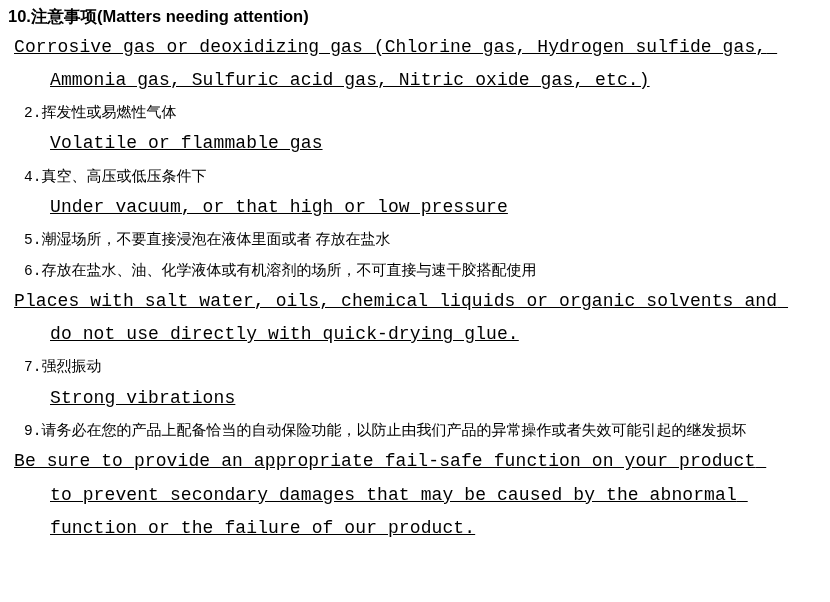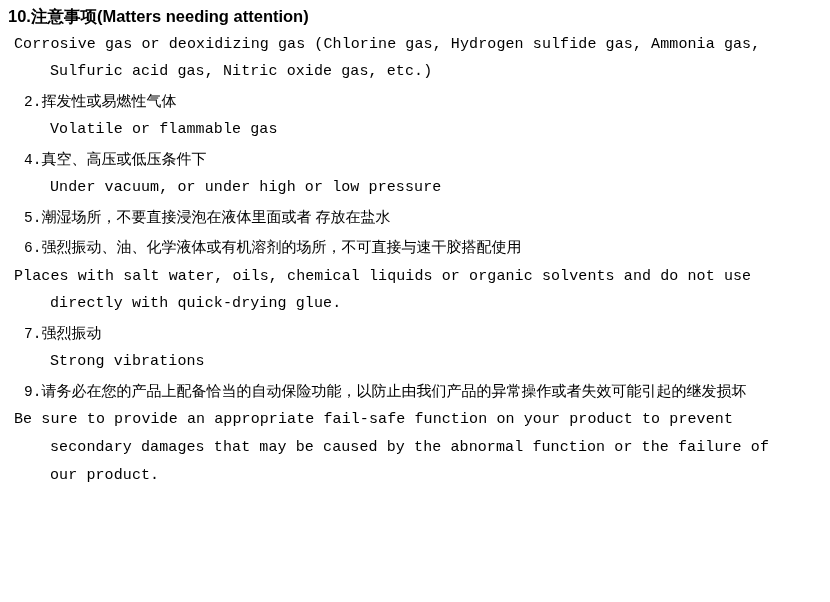--- a/index.html
+++ b/index.html
@@ -39,25 +39,26 @@
     line-height: 1.95;
     margin-left: 18px;
     white-space: pre-wrap;
   }
   .cn-num {
     font-family: "Liberation Mono", monospace;
     font-size: 14.5px;
   }
   .en-line {
     font-family: "Liberation Mono", monospace;
-    font-size: 15px;
+    font-size: 18px;
     line-height: 1.85;
     margin-left: 44px;
     white-space: pre-wrap;
     letter-spacing: 0.1px;
+    text-decoration: underline;
   }
   .en-line.hang {
     margin-left: 44px;
     text-indent: -36px;
     padding-left: 0;
   }
 </style>
 </head>
 <body>
 
@@ -72,29 +73,29 @@
   <div class="item">
     <div class="cn-line"><span class="cn-num">2.</span><span>挥发性或易燃性气体</span></div>
     <div class="en-line">Volatile or flammable gas</div>
   </div>
 
   <div class="item">
   </div>
 
   <div class="item">
     <div class="cn-line"><span class="cn-num">4.</span><span>真空、高压或低压条件下</span></div>
-    <div class="en-line">Under vacuum, or under high or low pressure</div>
+    <div class="en-line">Under vacuum, or that high or low pressure</div>
   </div>
 
   <div class="item">
     <div class="cn-line"><span class="cn-num">5.</span><span>潮湿场所，不要直接浸泡在液体里面或者 存放在盐水</span></div>
   </div>
 
   <div class="item">
-    <div class="cn-line"><span class="cn-num">6.</span><span>强烈振动、油、化学液体或有机溶剂的场所，不可直接与速干胶搭配使用</span></div>
+    <div class="cn-line"><span class="cn-num">6.</span><span>存放在盐水、油、化学液体或有机溶剂的场所，不可直接与速干胶搭配使用</span></div>
     <div class="en-line hang">Places with salt water, oils, chemical liquids or organic solvents and do not use directly with quick-drying glue.</div>
   </div>
 
   <div class="item">
     <div class="cn-line"><span class="cn-num">7.</span><span>强烈振动</span></div>
     <div class="en-line">Strong vibrations</div>
   </div>
 
 
   <div class="item">

